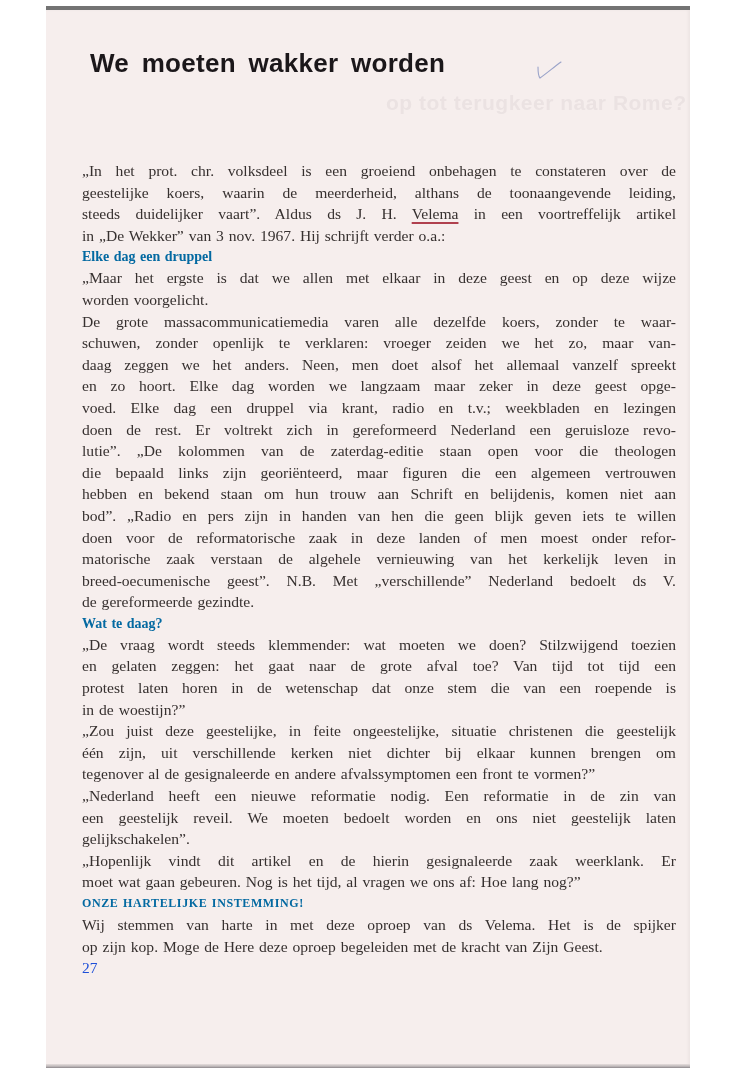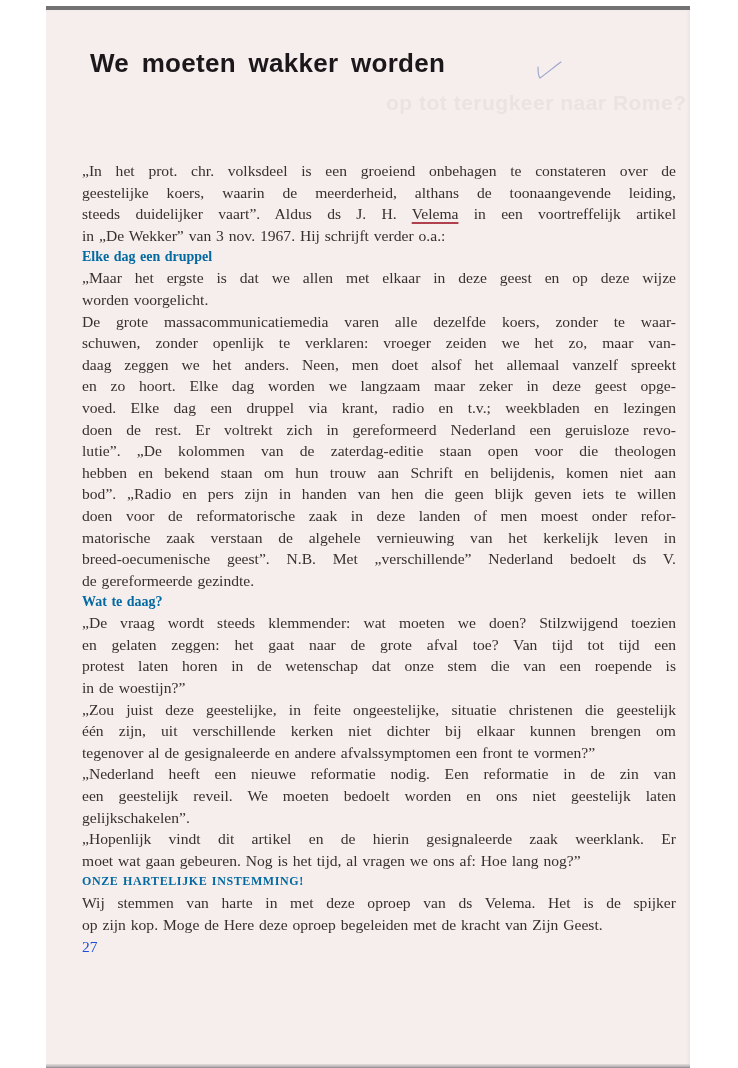--- a/index.html
+++ b/index.html
@@ -78,20 +78,21 @@
     <div id="sec0">
         <span class="line">„Maar het ergste is dat we allen met elkaar in deze geest en op deze wijze</span>
         <span class="line last">worden voorgelicht.</span>
         <span class="line">De grote massacommunicatiemedia varen alle dezelfde koers, zonder te waar-</span>
         <span class="line">schuwen, zonder openlijk te verklaren: vroeger zeiden we het zo, maar van-</span>
         <span class="line">daag zeggen we het anders. Neen, men doet alsof het allemaal vanzelf spreekt</span>
         <span class="line">en zo hoort. Elke dag worden we langzaam maar zeker in deze geest opge-</span>
         <span class="line">voed. Elke dag een druppel via krant, radio en t.v.; weekbladen en lezingen</span>
         <span class="line">doen de rest. Er voltrekt zich in gereformeerd Nederland een geruisloze revo-</span>
         <span class="line">lutie”. „De kolommen van de zaterdag-editie staan open voor die theologen</span>
+        <span class="line">die bepaald links zijn georiënteerd, maar figuren die een algemeen vertrouwen</span>
         <span class="line">hebben en bekend staan om hun trouw aan Schrift en belijdenis, komen niet aan</span>
         <span class="line">bod”. „Radio en pers zijn in handen van hen die geen blijk geven iets te willen</span>
         <span class="line">doen voor de reformatorische zaak in deze landen of men moest onder refor-</span>
         <span class="line">matorische zaak verstaan de algehele vernieuwing van het kerkelijk leven in</span>
         <span class="line">breed-oecumenische geest”. N.B. Met „verschillende” Nederland bedoelt ds V.</span>
         <span class="line last">de gereformeerde gezindte.</span>
       </div>
 
     <p class="subhead sh2">Wat te daag?</p>
     <div id="sec1">

